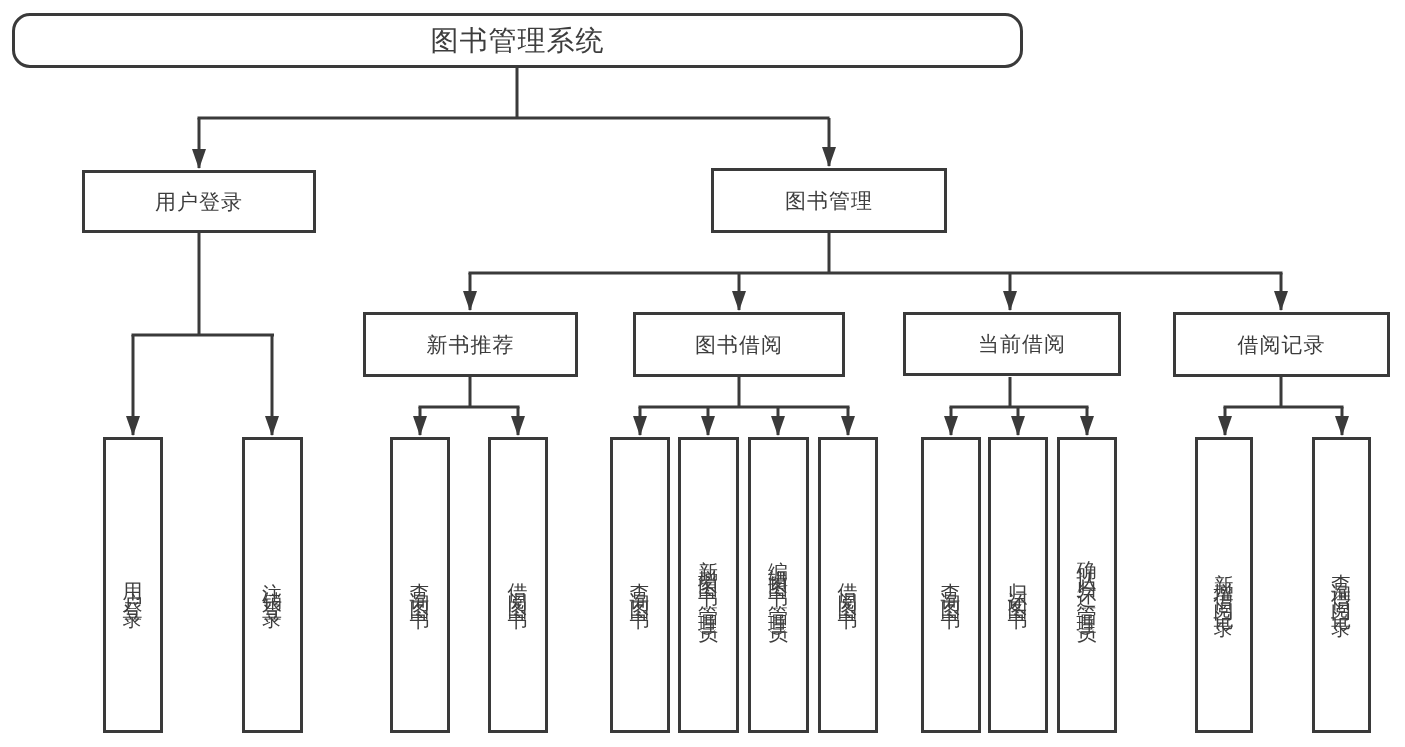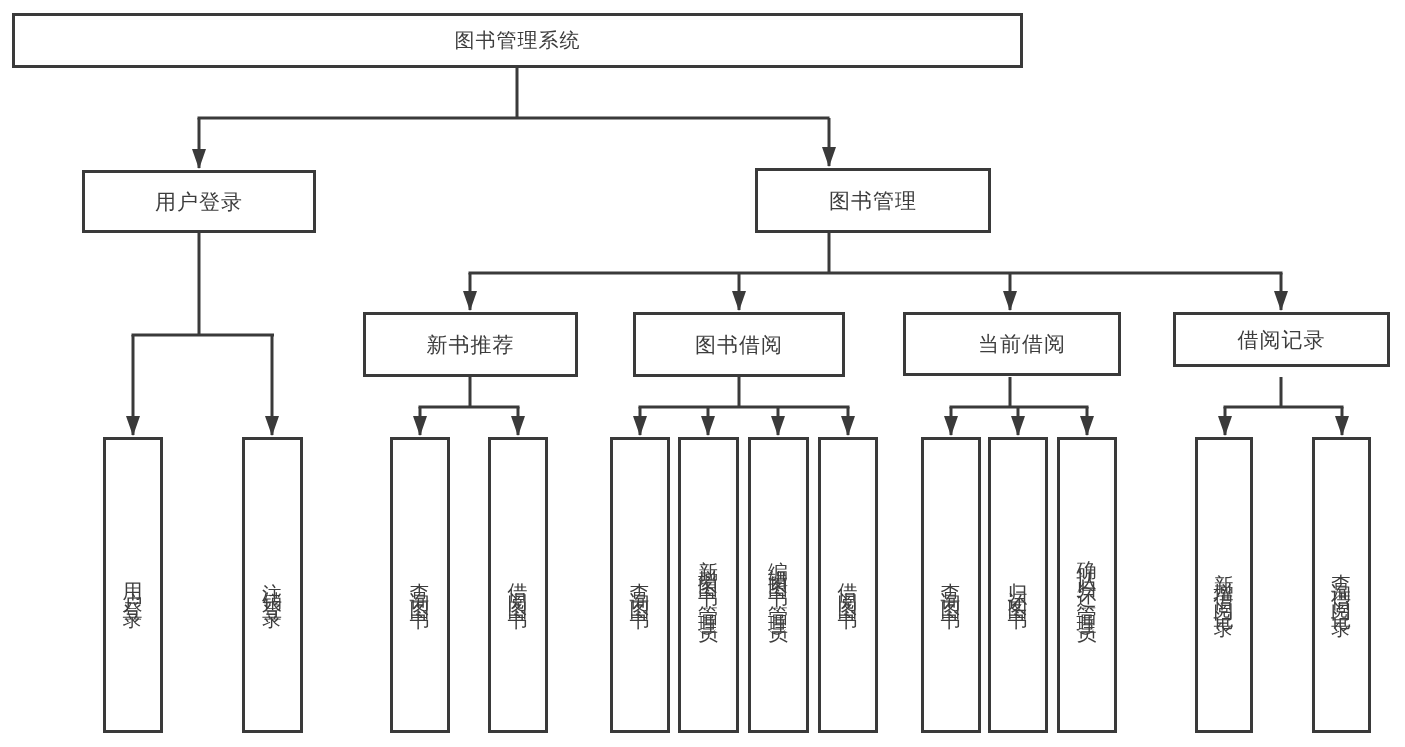--- a/index.html
+++ b/index.html
@@ -25,21 +25,21 @@
   .box{
     position:absolute;
     background:#ffffff;
     border:3px solid var(--border);
     box-sizing:border-box;
     display:flex;align-items:center;justify-content:center;
     color:var(--text);
     z-index:2;
   }
   .h-box{font-size:21px;letter-spacing:1px;}
-  .root-box{font-size:20px;}
+  .root-box{font-size:28px;border-radius:18px;}
   .v-box span{
     writing-mode:vertical-rl;
     letter-spacing:9px;
     font-size:20px;
     line-height:1;
     white-space:nowrap;
   }
   .watermark{
     position:absolute;
     left:1184px;top:716px;
@@ -91,26 +91,26 @@
     <line class="wire" x1="1087" y1="407" x2="1087" y2="435" marker-end="url(#arw)"></line>
 
     <path class="wire" d="M1281,377 V407 M1223.5,407 H1343.5"></path>
     <line class="wire" x1="1225" y1="407" x2="1225" y2="435" marker-end="url(#arw)"></line>
     <line class="wire" x1="1342" y1="407" x2="1342" y2="435" marker-end="url(#arw)"></line>
   </svg>
 
   <div class="box h-box root-box" style="left:12px;top:13px;width:1011px;height:55px;">图书管理系统</div>
 
   <div class="box h-box" style="left:82px;top:170px;width:234px;height:63px;">用户登录</div>
-  <div class="box h-box" style="left:711px;top:168px;width:236px;height:65px;margin-left:44px;">图书管理</div>
+  <div class="box h-box" style="left:711px;top:168px;width:236px;height:65px;">图书管理</div>
 
   <div class="box h-box" style="left:363px;top:312px;width:215px;height:65px;">新书推荐</div>
   <div class="box h-box" style="left:633px;top:312px;width:212px;height:65px;">图书借阅</div>
   <div class="box h-box" style="left:903px;top:312px;width:218px;height:64px;padding-left:20px;">当前借阅</div>
-  <div class="box h-box" style="left:1173px;top:312px;width:217px;height:55px;">借阅记录</div>
+  <div class="box h-box" style="left:1173px;top:312px;width:217px;height:65px;">借阅记录</div>
 
   <div class="box v-box" style="left:103px;top:437px;width:60px;height:296px;">
     <span>用户登录</span>
   </div>
   <div class="box v-box" style="left:242px;top:437px;width:61px;height:296px;">
     <span>注销登录</span>
   </div>
 
   <div class="box v-box" style="left:390px;top:437px;width:60px;height:296px;">
     <span>查询图书</span>

